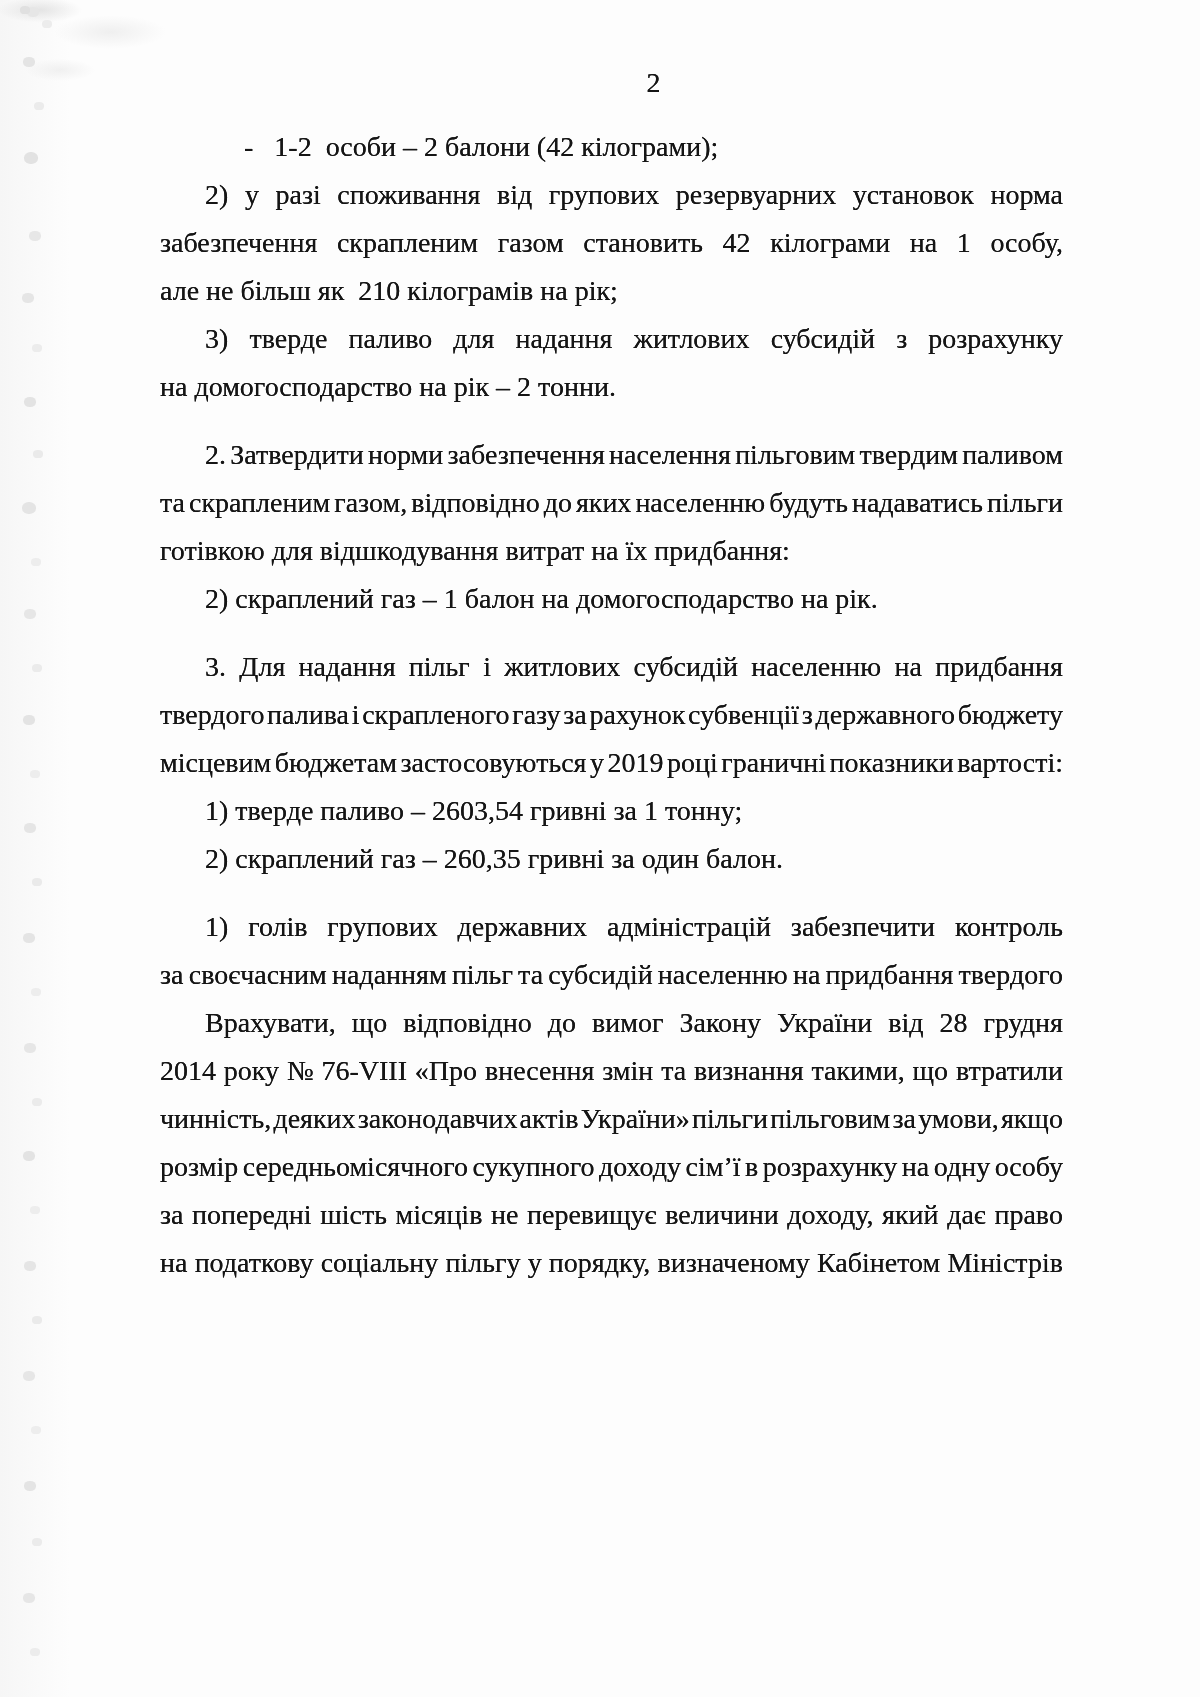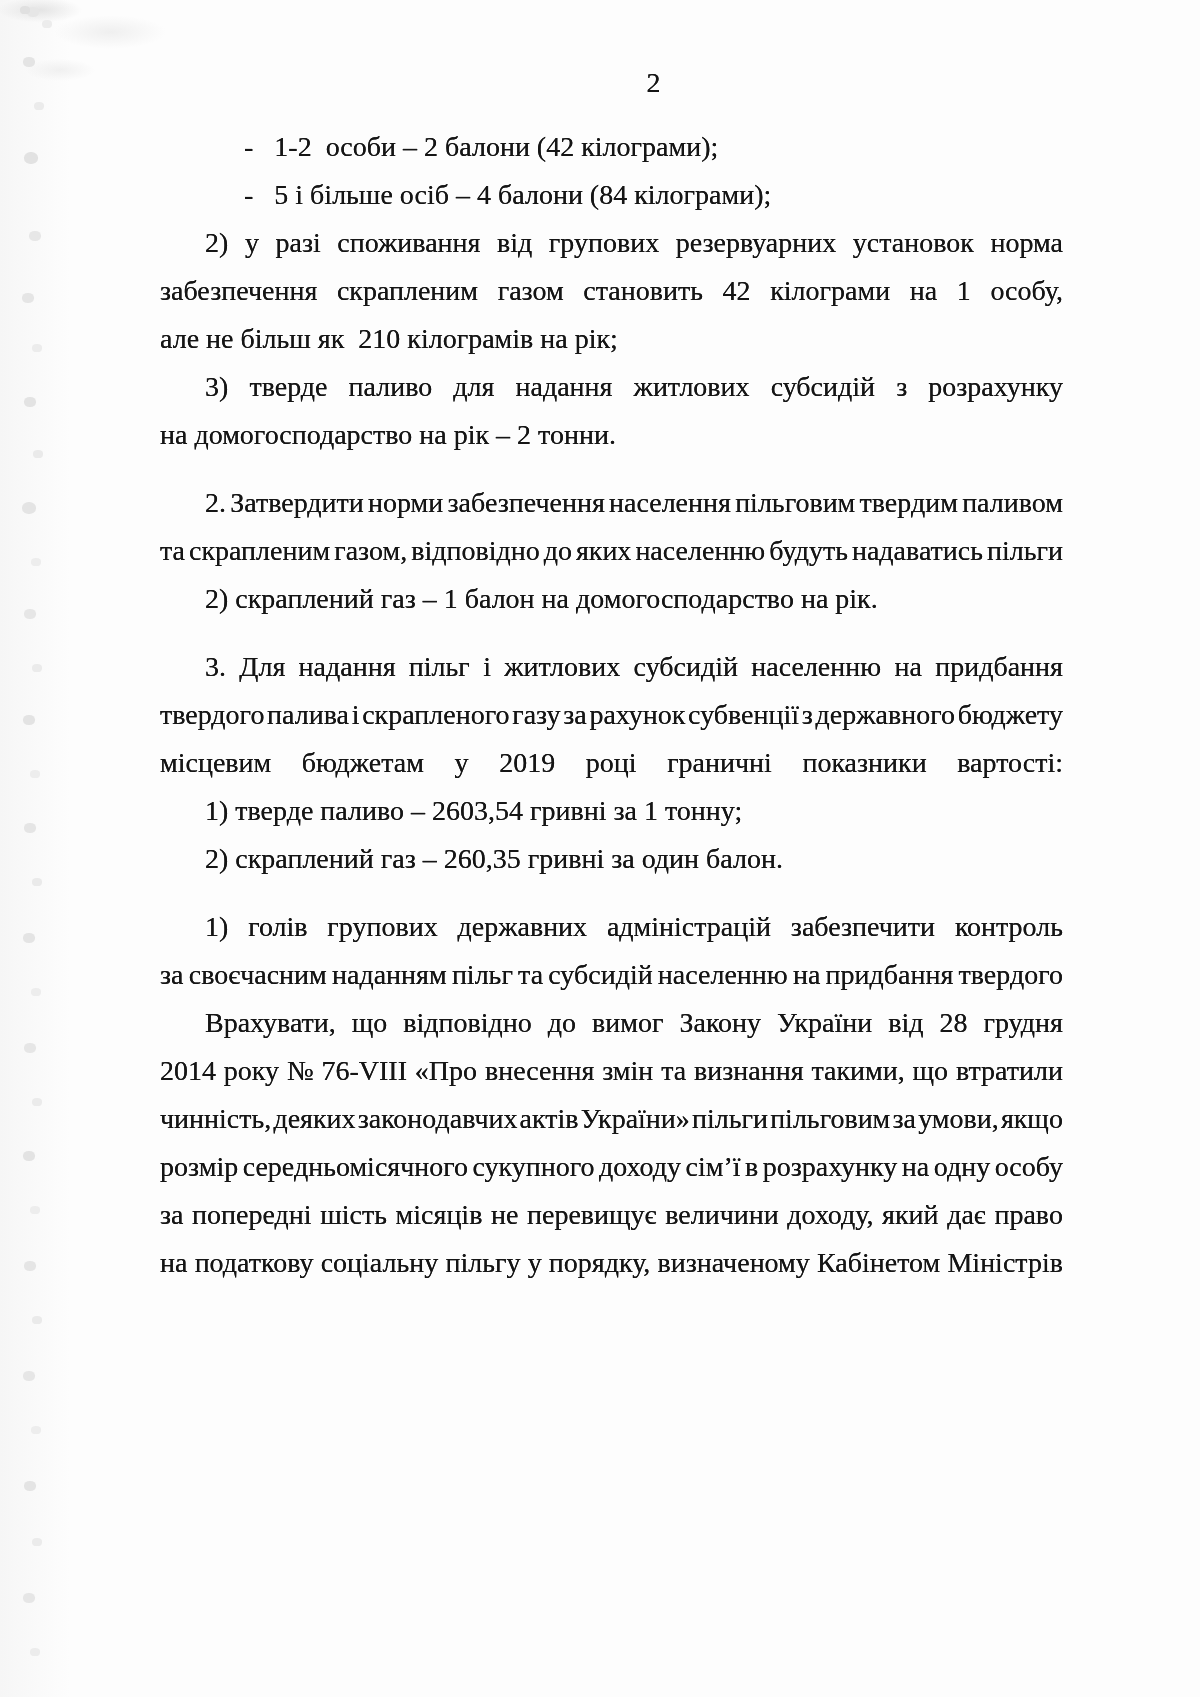--- a/index.html
+++ b/index.html
@@ -75,34 +75,34 @@
 
 <div class="page">
   <div class="corner-smudge"></div>
   <div class="edge-noise"></div>
 
   <div class="text-block">
     <div class="pageno">2</div>
     <div class="pageno-spacer"></div>
     <div>
         <div class="ln listpad">-   1-2  особи – 2 балони (42 кілограми);</div>
-        <div class="ln listpad">-   5 і більше осіб – 4 балони (84 кілограми);</div>
         <div class="ln pad just"><span>2)</span><span>у</span><span>разі</span><span>споживання</span><span>від</span><span>групових</span><span>резервуарних</span><span>установок</span><span>норма</span></div>
         <div class="ln just"><span>забезпечення</span><span>скрапленим</span><span>газом</span><span>становить</span><span>42</span><span>кілограми</span><span>на</span><span>1</span><span>особу,</span></div>
         <div class="ln">але не більш як  210 кілограмів на рік;</div>
         <div class="ln pad just"><span>3)</span><span>тверде</span><span>паливо</span><span>для</span><span>надання</span><span>житлових</span><span>субсидій</span><span>з</span><span>розрахунку</span></div>
         <div class="ln">на домогосподарство на рік – 2 тонни.</div>
         <div class="gapline"></div>
         <div class="ln pad just"><span>2.</span><span>Затвердити</span><span>норми</span><span>забезпечення</span><span>населення</span><span>пільговим</span><span>твердим</span><span>паливом</span></div>
         <div class="ln just"><span>та</span><span>скрапленим</span><span>газом,</span><span>відповідно</span><span>до</span><span>яких</span><span>населенню</span><span>будуть</span><span>надаватись</span><span>пільги</span></div>
+        <div class="ln">готівкою для відшкодування витрат на їх придбання:</div>
         <div class="ln pad">2) скраплений газ – 1 балон на домогосподарство на рік.</div>
         <div class="gapline"></div>
         <div class="ln pad just"><span>3.</span><span>Для</span><span>надання</span><span>пільг</span><span>і</span><span>житлових</span><span>субсидій</span><span>населенню</span><span>на</span><span>придбання</span></div>
         <div class="ln just"><span>твердого</span><span>палива</span><span>і</span><span>скрапленого</span><span>газу</span><span>за</span><span>рахунок</span><span>субвенції</span><span>з</span><span>державного</span><span>бюджету</span></div>
-        <div class="ln just"><span>місцевим</span><span>бюджетам</span><span>у</span><span>2019</span><span>році</span><span>граничні</span><span>показники</span><span>вартості:</span></div>
+        <div class="ln just"><span>місцевим</span><span>бюджетам</span><span>застосовуються</span><span>у</span><span>2019</span><span>році</span><span>граничні</span><span>показники</span><span>вартості:</span></div>
         <div class="ln pad">1) тверде паливо – 2603,54 гривні за 1 тонну;</div>
         <div class="ln pad">2) скраплений газ – 260,35 гривні за один балон.</div>
         <div class="gapline"></div>
         <div class="ln pad just"><span>1)</span><span>голів</span><span>групових</span><span>державних</span><span>адміністрацій</span><span>забезпечити</span><span>контроль</span></div>
         <div class="ln just"><span>за</span><span>своєчасним</span><span>наданням</span><span>пільг</span><span>та</span><span>субсидій</span><span>населенню</span><span>на</span><span>придбання</span><span>твердого</span></div>
         <div class="ln pad just"><span>Врахувати,</span><span>що</span><span>відповідно</span><span>до</span><span>вимог</span><span>Закону</span><span>України</span><span>від</span><span>28</span><span>грудня</span></div>
         <div class="ln just"><span>2014</span><span>року</span><span>№</span><span>76-VIII</span><span>«Про</span><span>внесення</span><span>змін</span><span>та</span><span>визнання</span><span>такими,</span><span>що</span><span>втратили</span></div>
         <div class="ln just"><span>чинність,</span><span>деяких</span><span>законодавчих</span><span>актів</span><span>України»</span><span>пільги</span><span>пільговим</span><span>за</span><span>умови,</span><span>якщо</span></div>
         <div class="ln just"><span>розмір</span><span>середньомісячного</span><span>сукупного</span><span>доходу</span><span>сім’ї</span><span>в</span><span>розрахунку</span><span>на</span><span>одну</span><span>особу</span></div>
         <div class="ln just"><span>за</span><span>попередні</span><span>шість</span><span>місяців</span><span>не</span><span>перевищує</span><span>величини</span><span>доходу,</span><span>який</span><span>дає</span><span>право</span></div>

